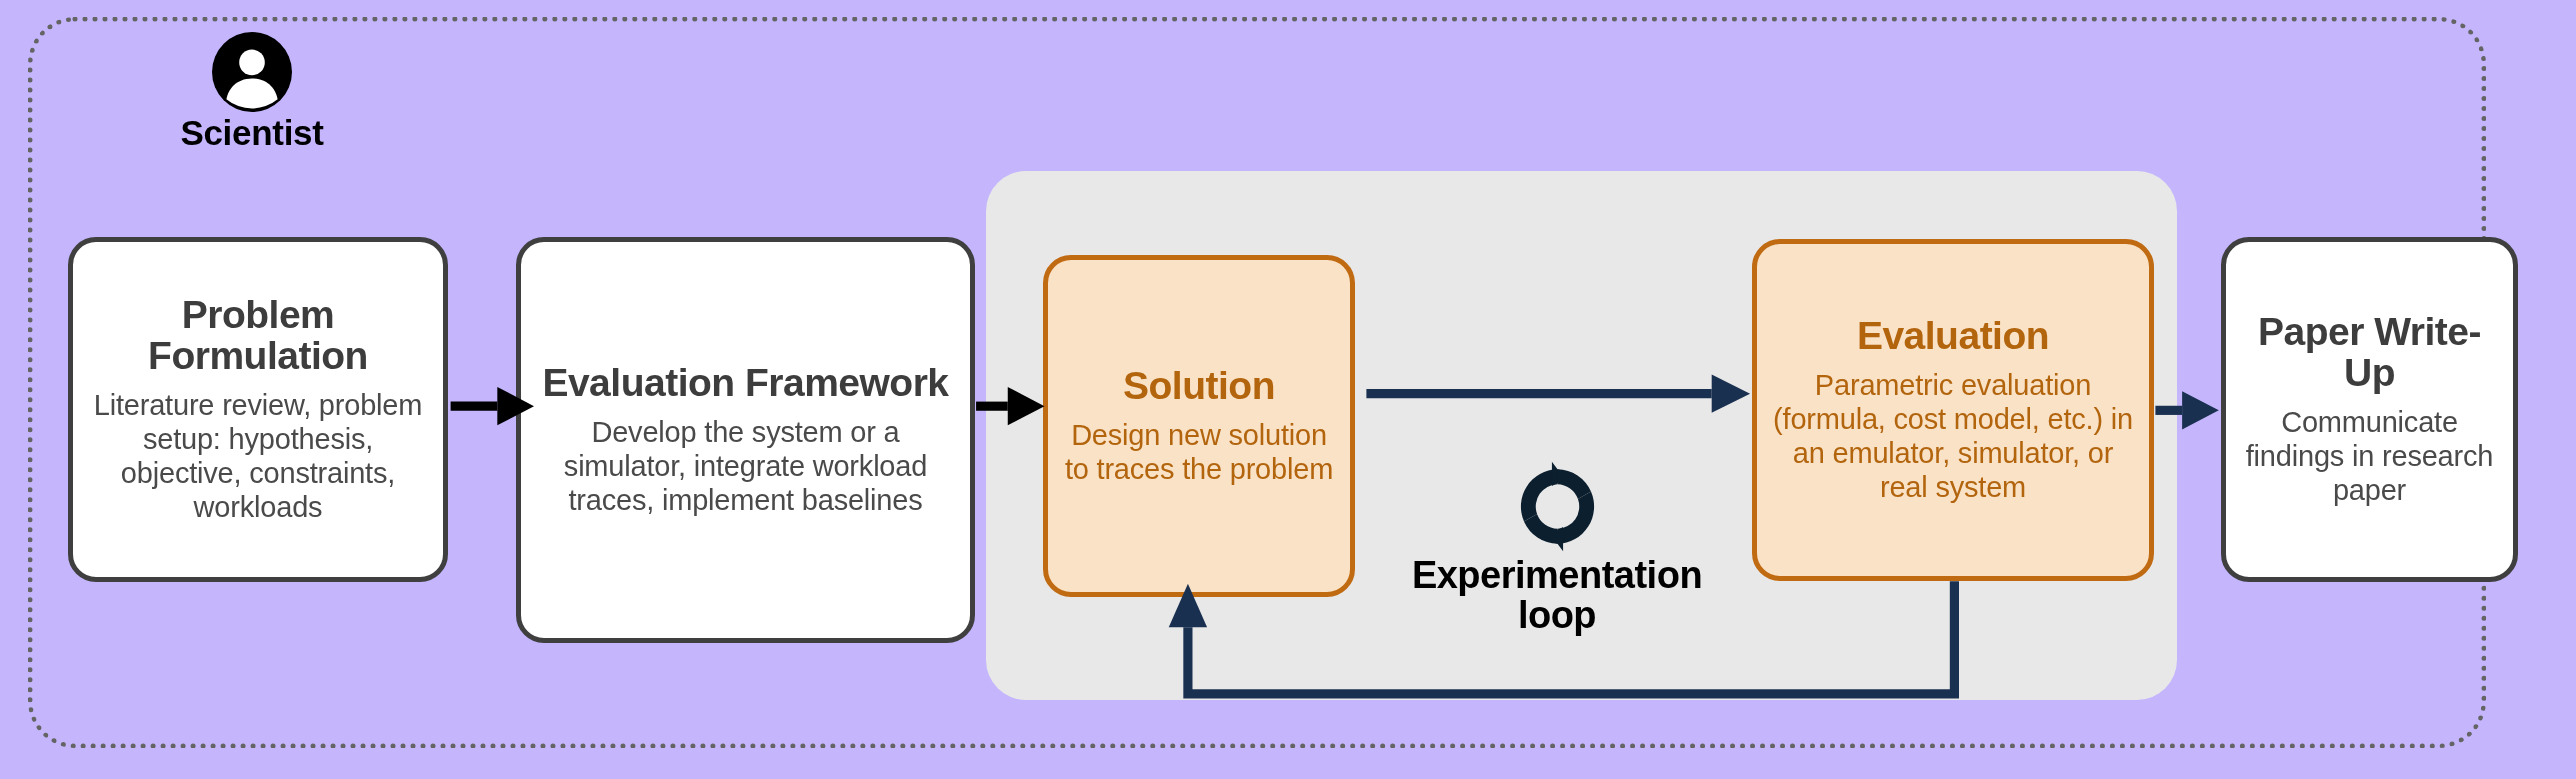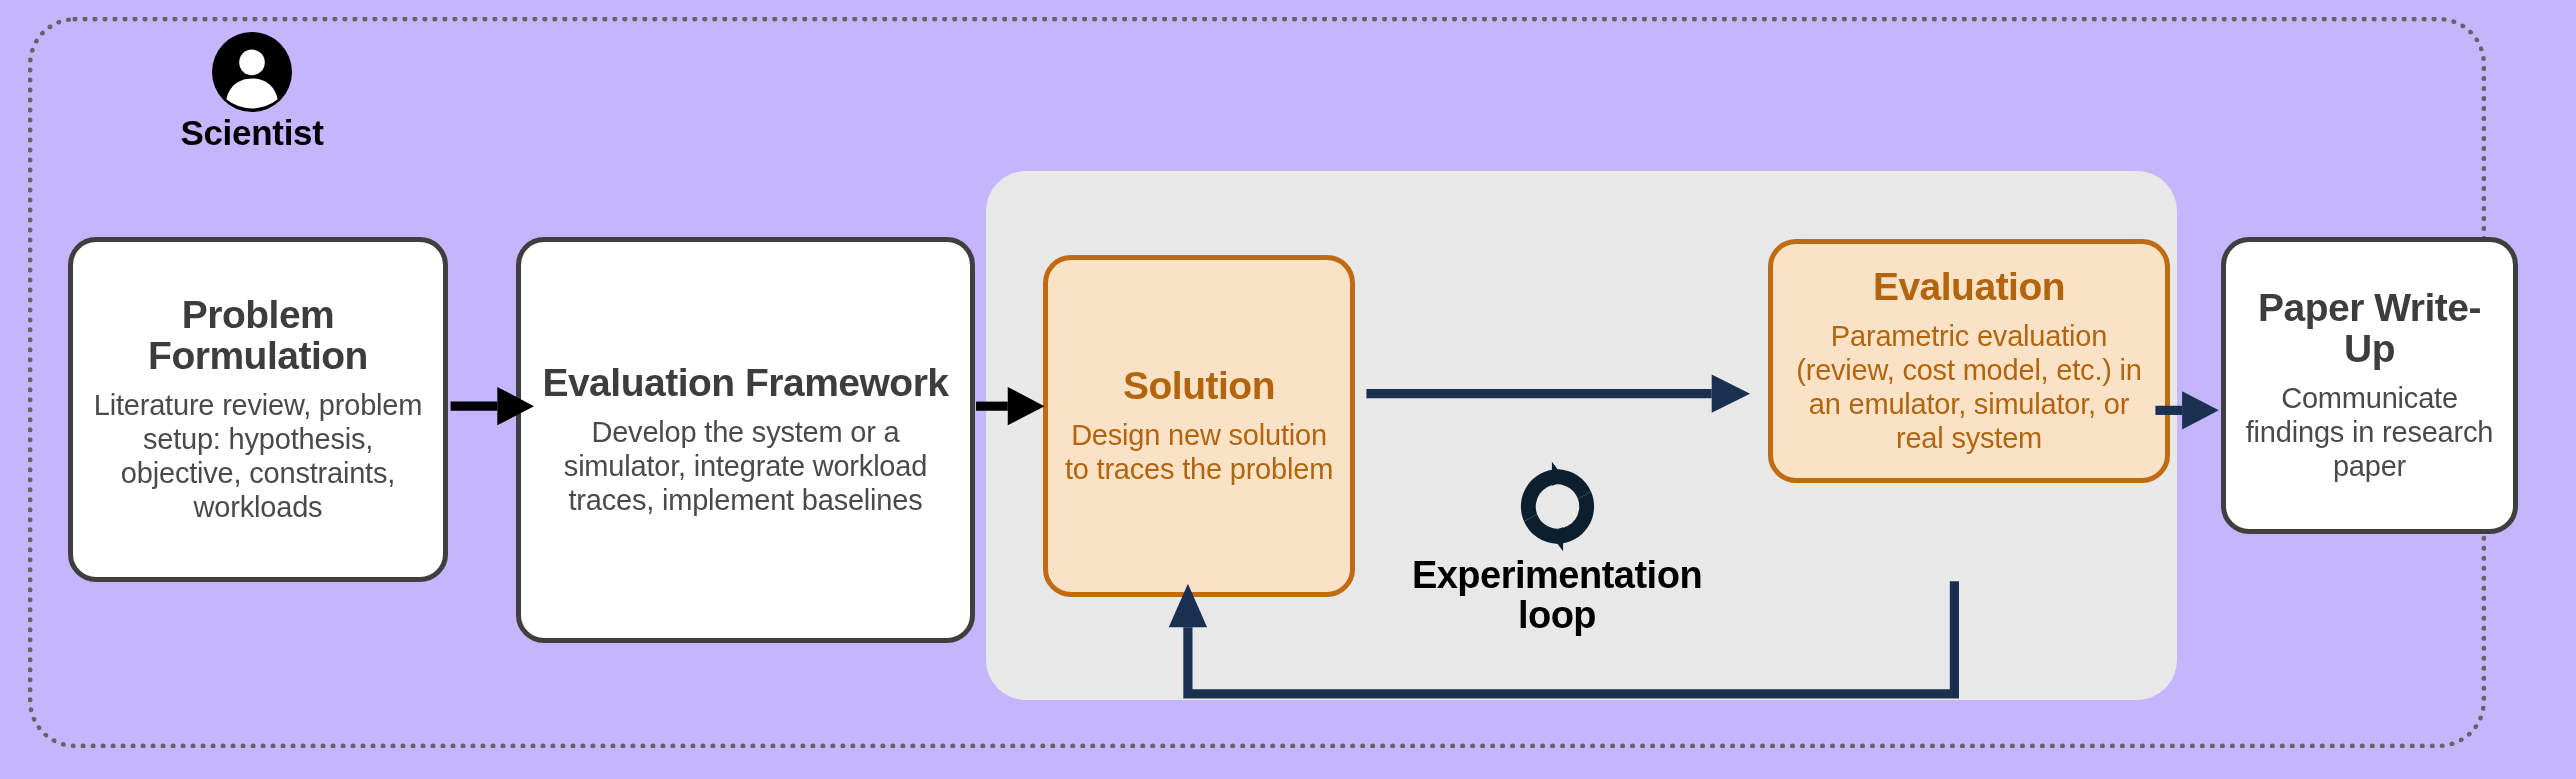--- a/index.html
+++ b/index.html
@@ -98,22 +98,22 @@
   }
   .stage.plain .stage-title { color: #3d3d3d; font-size: 39px; }
   .stage.plain .stage-desc  { color: #4a4a4a; font-size: 29px; margin-top: 12.5px; }
   .stage.accent .stage-title { color: #b3650e; font-size: 39px; }
   .stage.accent .stage-desc  { color: #b3650e; font-size: 29px; margin-top: 12.5px; }
 
   
   #stage-problem    { left: 68px;   top: 237px; width: 380px;  height: 345px; }
   #stage-framework  { left: 516px;  top: 237px; width: 459px;  height: 406px; }
   #stage-solution   { left: 1043px; top: 255px; width: 312px;  height: 342px; }
-  #stage-evaluation { left: 1752px; top: 239px; width: 402px;  height: 244px; margin-left: 16px; }
-  #stage-paper      { left: 2221px; top: 237px; width: 297px;  height: 297px; }
+  #stage-evaluation { left: 1752px; top: 239px; width: 402px;  height: 342px; }
+  #stage-paper      { left: 2221px; top: 237px; width: 297px;  height: 345px; }
 
   
   .connectors {
     position: absolute;
     left: 0;
     top: 0;
     width: 2576px;
     height: 779px;
     pointer-events: none;
   }
@@ -169,21 +169,21 @@
     <div class="stage-desc">Develop the system or a simulator, integrate workload traces, implement baselines</div>
   </div>
 
   <div class="stage accent" id="stage-solution">
     <div class="stage-title">Solution</div>
     <div class="stage-desc">Design new solution to traces the problem</div>
   </div>
 
   <div class="stage accent" id="stage-evaluation">
     <div class="stage-title">Evaluation</div>
-    <div class="stage-desc">Parametric evaluation (review, cost model, etc.) in an emulator, simulator, or real system</div>
+    <div class="stage-desc">Parametric evaluation (formula, cost model, etc.) in an emulator, simulator, or real system</div>
   </div>
 
   <div class="stage plain" id="stage-paper">
     <div class="stage-title">Paper Write-Up</div>
     <div class="stage-desc">Communicate findings in research paper</div>
   </div>
 
   <svg class="connectors" viewBox="0 0 3088 934">
 
     <g>

